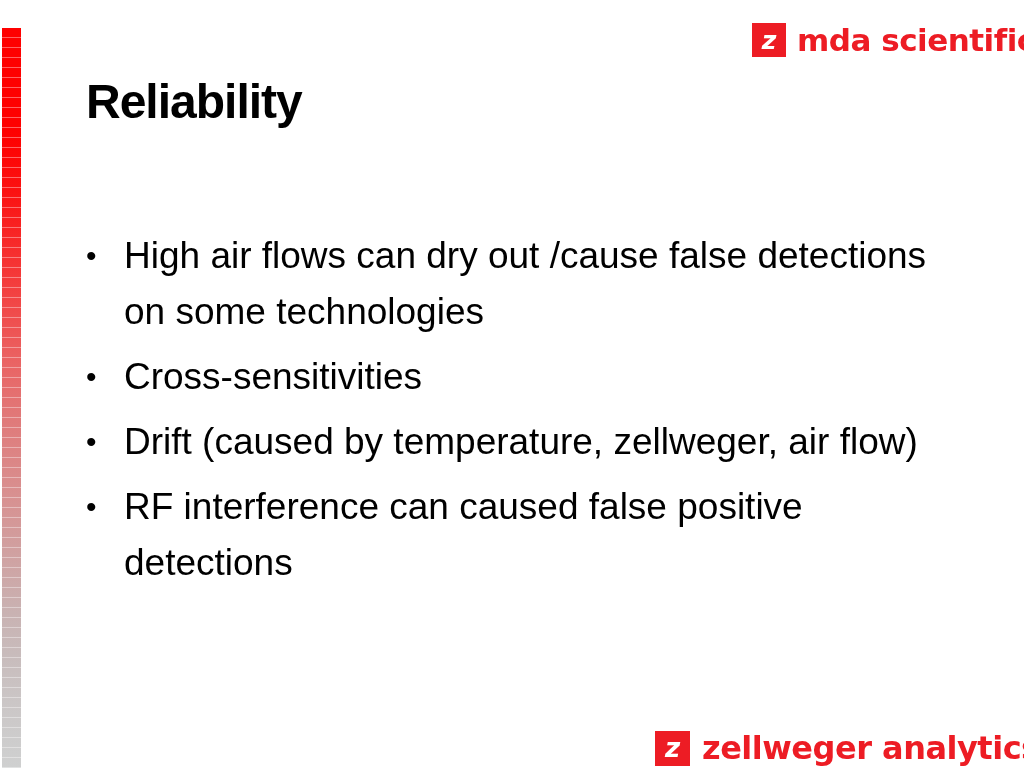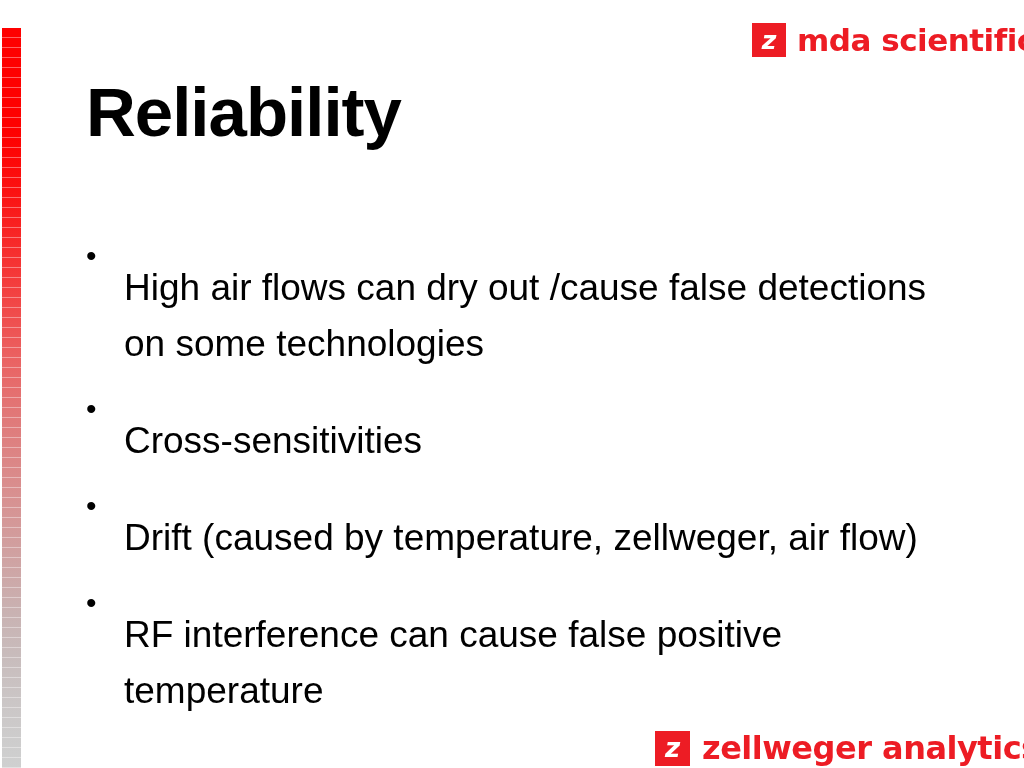--- a/index.html
+++ b/index.html
@@ -102,21 +102,21 @@
   #logo-bottom .logo-text {
     font-size: 32px;
     margin-left: 12px;
   }
 
   
   #slide-title {
     position: absolute;
     left: 86px;
     top: 78px;
-    font-size: 69px;
+    font-size: 48px;
     font-weight: bold;
     color: #000000;
     letter-spacing: -1px;
     line-height: 1;
   }
 
   
   #bullet-list {
     position: absolute;
     left: 86px;
@@ -134,21 +134,20 @@
   .bullet-marker {
     flex: 0 0 auto;
     width: 38px;
     font-size: 30px;
     line-height: 56px;
     color: #000000;
     text-align: left;
   }
   .bullet-text {
     flex: 1 1 auto;
-    margin-top: 32px;
   }
 </style>
 </head>
 <body>
 
 <div id="slide">
 
   <div id="accent-bar">
     <div class="stripes"></div>
   </div>
@@ -172,21 +171,21 @@
       <span class="bullet-text">Cross-sensitivities</span>
     </div>
 
     <div class="bullet-item">
       <span class="bullet-marker">•</span>
       <span class="bullet-text">Drift (caused by temperature, zellweger, air flow)</span>
     </div>
 
     <div class="bullet-item">
       <span class="bullet-marker">•</span>
-      <span class="bullet-text">RF interference can cause false positive temperature</span>
+      <span class="bullet-text">RF interference can caused false positive detections</span>
     </div>
 
   </div>
 
   <div class="logo" id="logo-bottom">
     <span class="logo-mark">z</span>
     <span class="logo-text">zellweger analytics</span>
   </div>
 
 </div>

